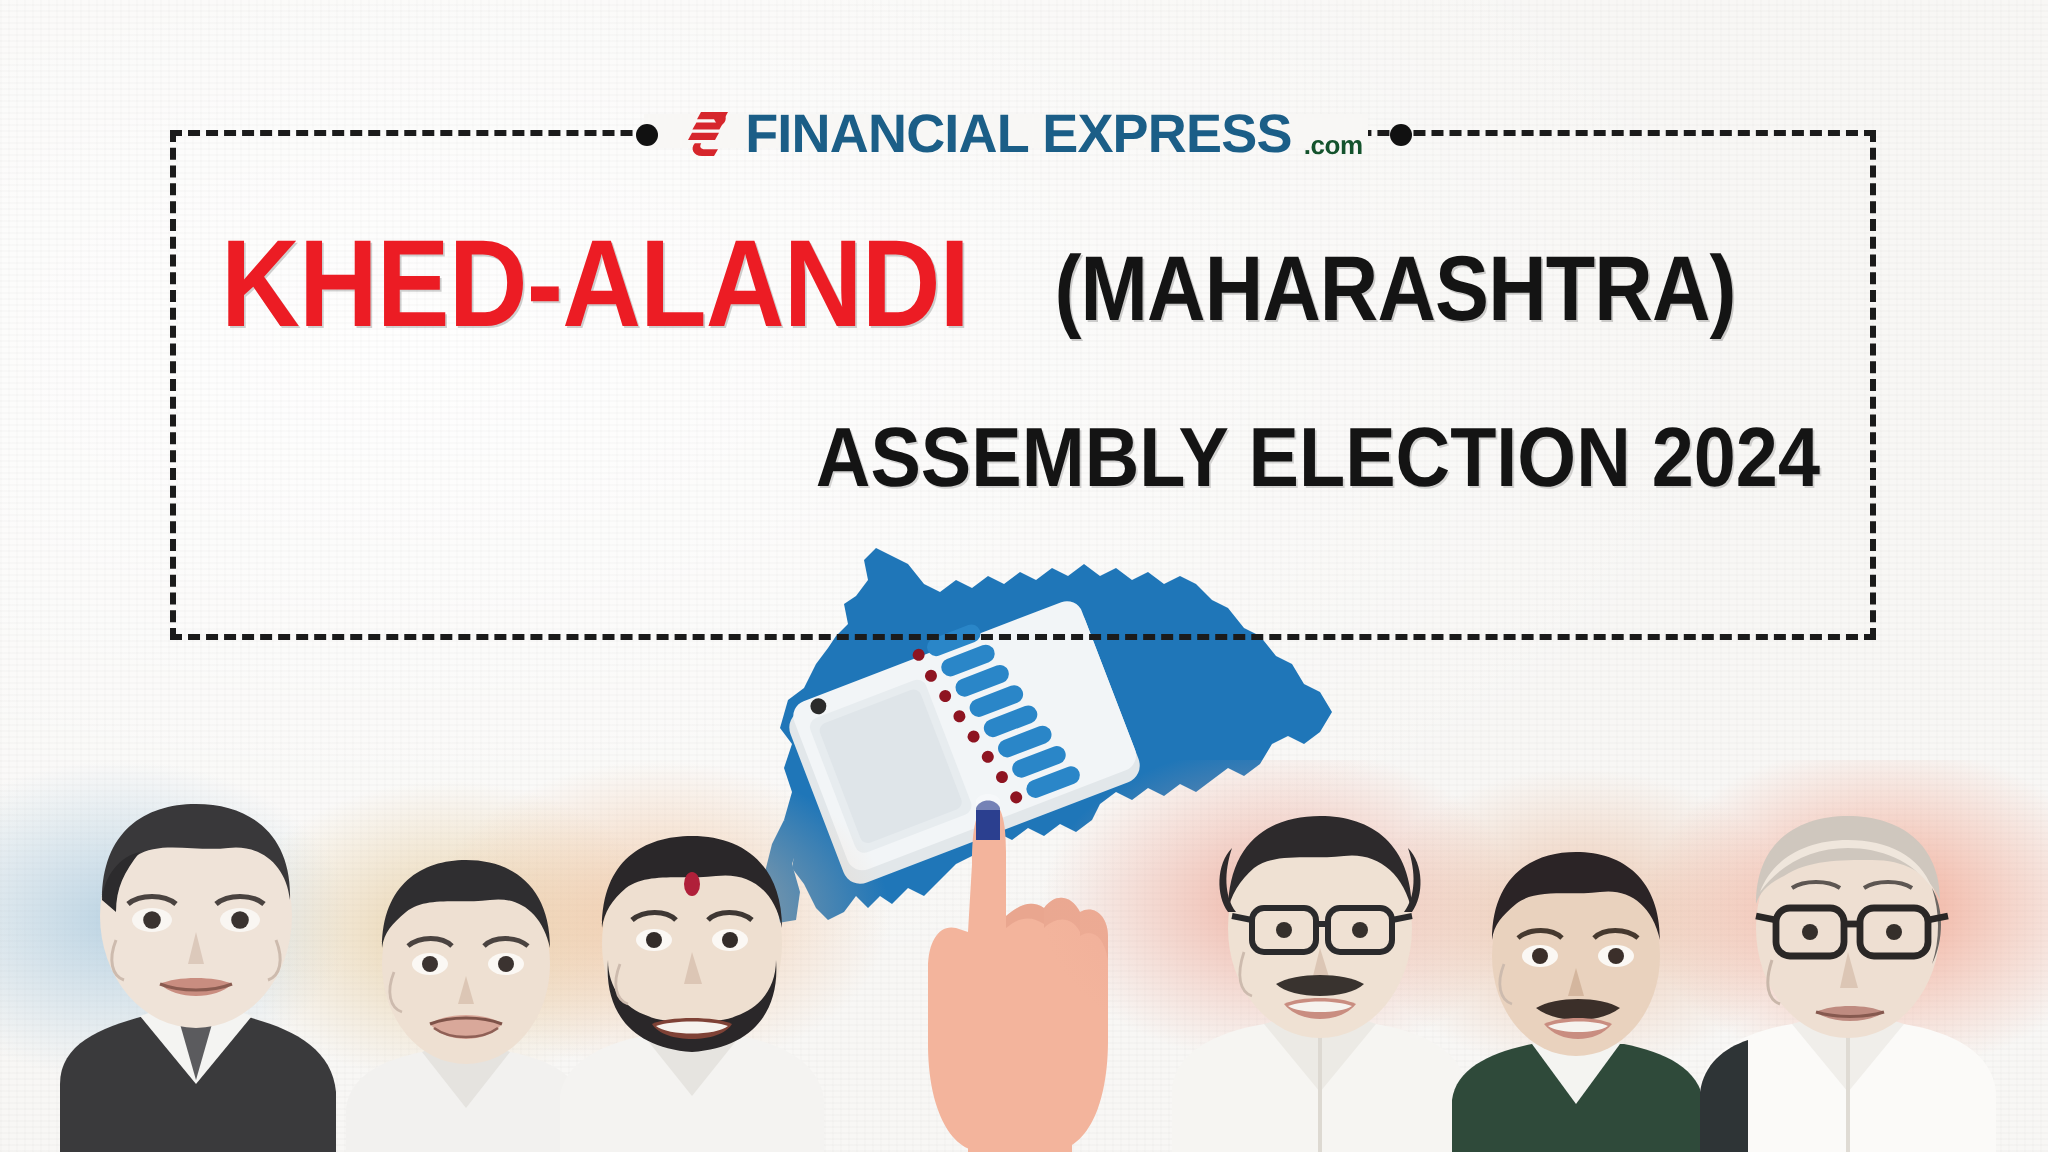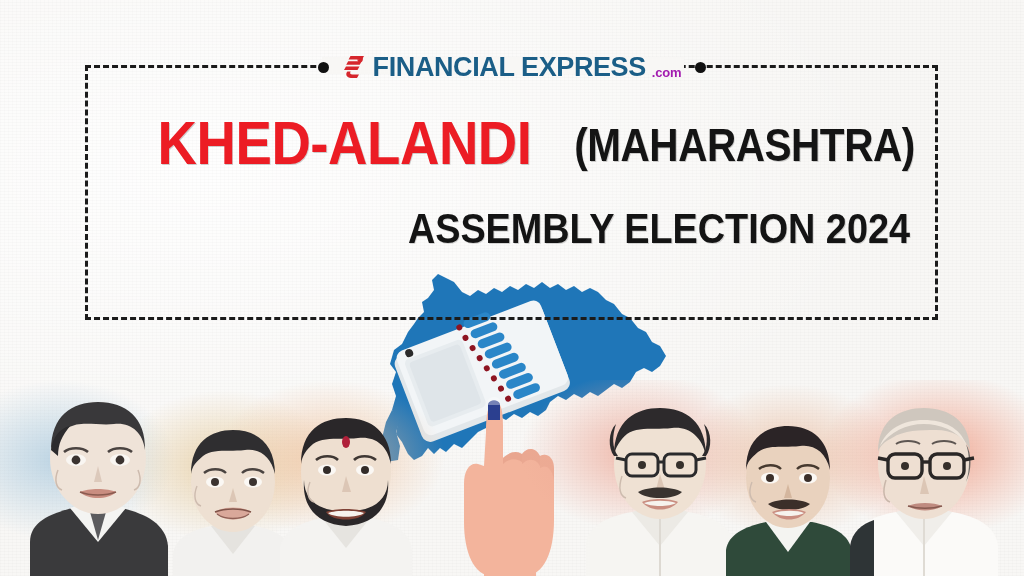--- a/index.html
+++ b/index.html
@@ -70,37 +70,37 @@
   .logo-text {
     color: #1b5e87;
     font-size: 27px;
     font-weight: 700;
     letter-spacing: -0.4px;
     line-height: 1;
     white-space: nowrap;
     font-family: "Liberation Sans", sans-serif;
   }
   .logo-dotcom {
-    color: #a21caf;
+    color: #14532d;
     font-size: 13px;
     font-weight: 700;
     letter-spacing: -0.2px;
     line-height: 1;
     position: relative;
     top: 5px;
     margin-left: -1px;
   }
 
   
   .headline {
     position: absolute;
     left: 85px;
     width: 853px;
     top: 112px;
-    text-align: right;
+    text-align: left;
     line-height: 1;
     white-space: nowrap;
   }
   .hl-place, .hl-state {
     font-family: "Liberation Sans Narrow", "Liberation Sans", sans-serif;
     font-weight: 700;
     font-size: 62px;
     letter-spacing: -0.5px;
     transform: scaleX(0.88);
     display: inline-block;

